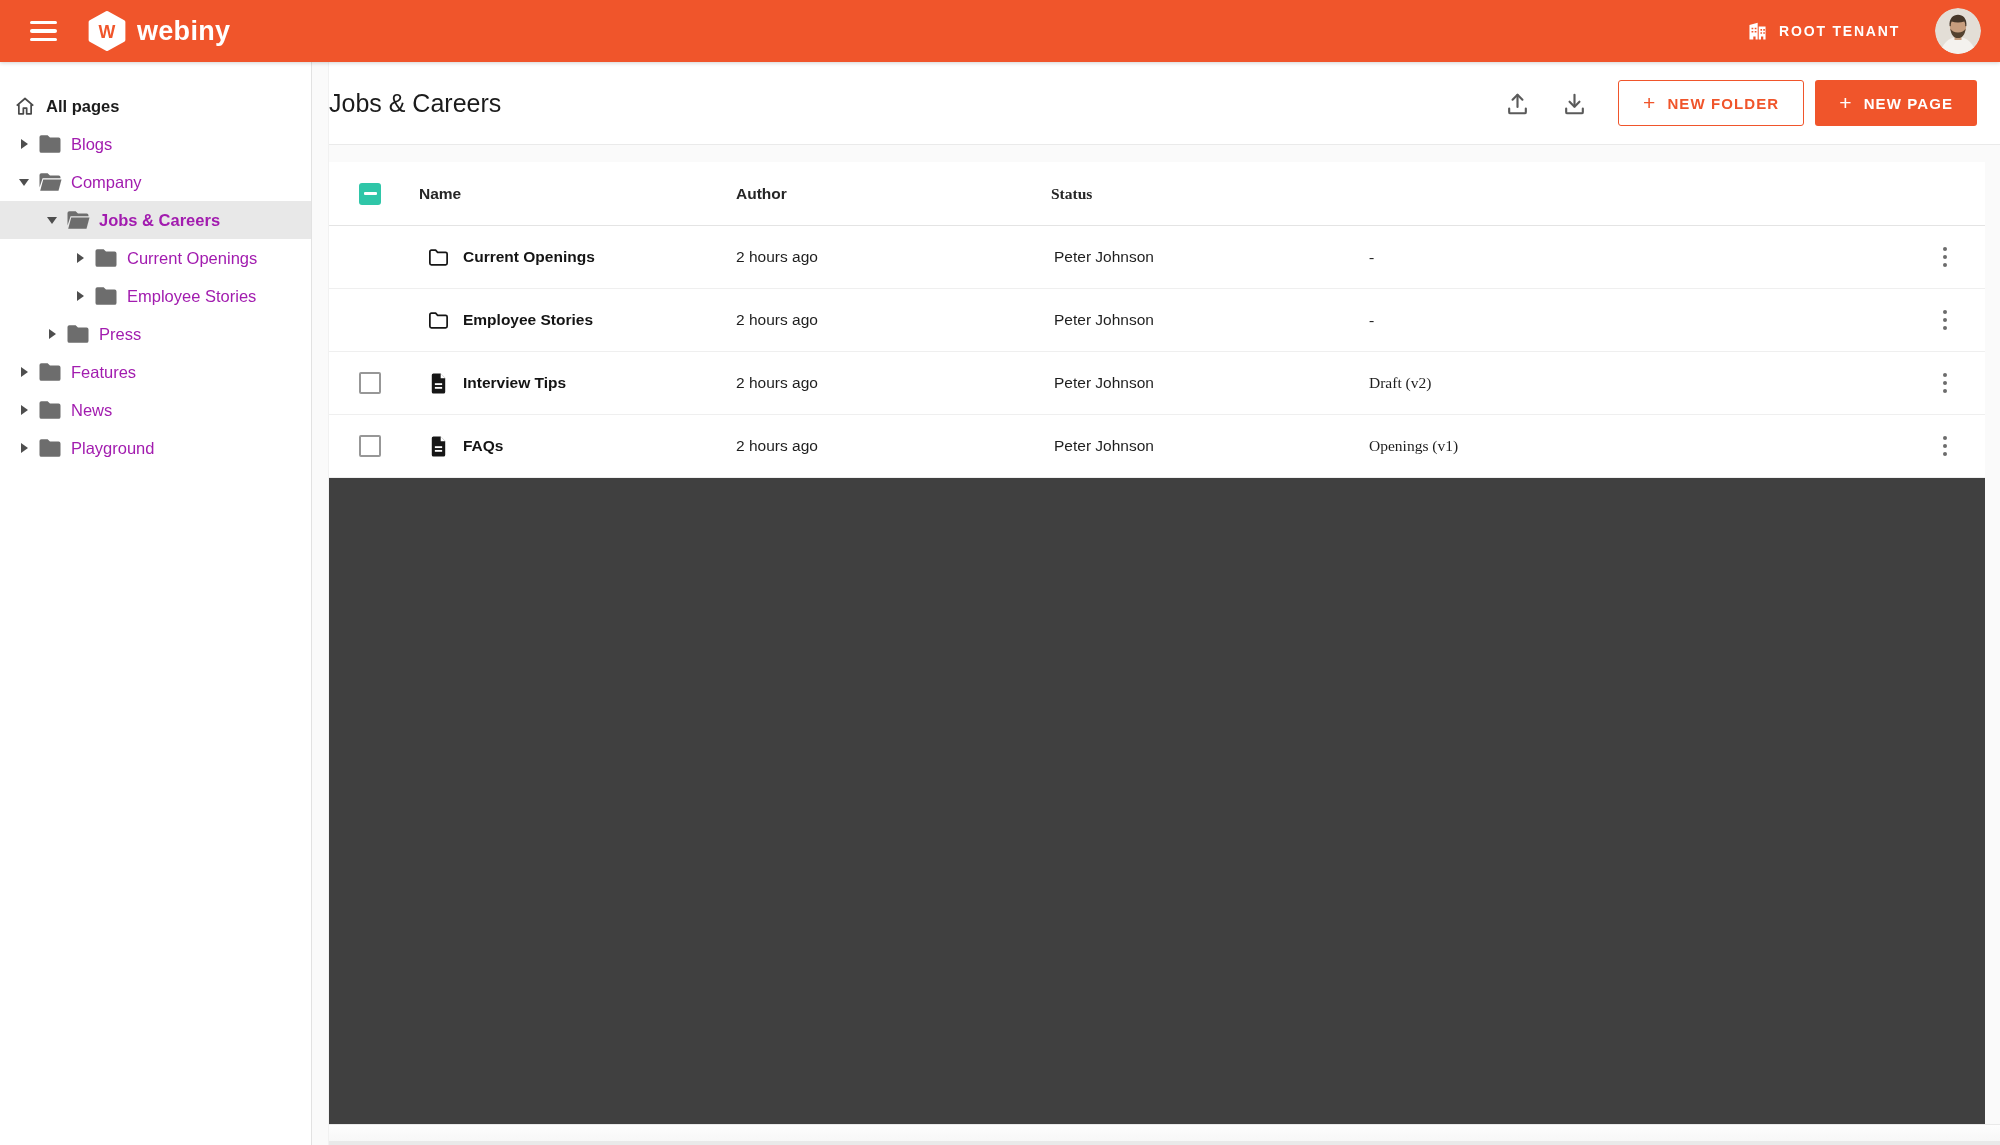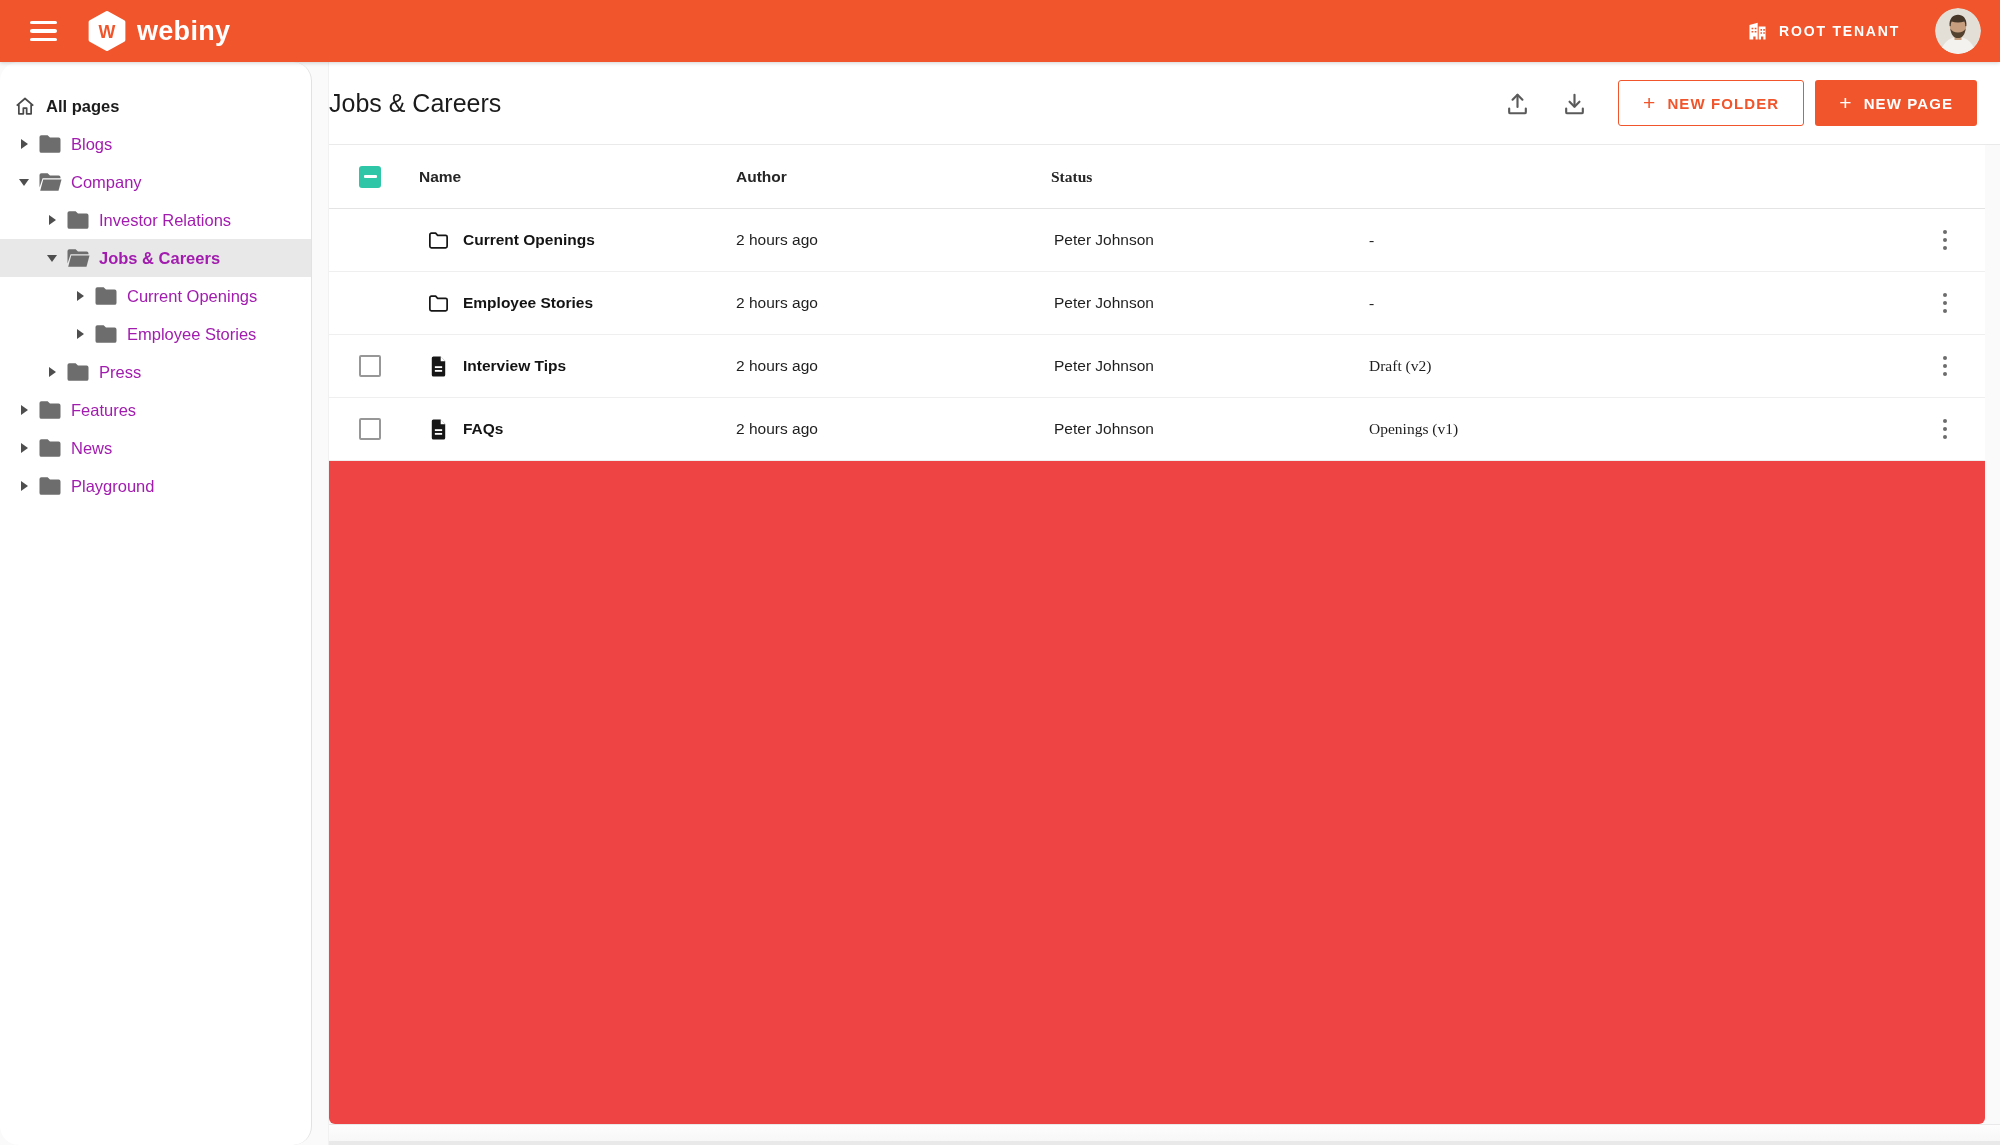--- a/index.html
+++ b/index.html
@@ -25,21 +25,21 @@
                border-radius:7px;color:#fff;font-size:15px;display:flex;align-items:center;justify-content:center;}
   .tenant{position:absolute;right:100px;top:0;height:62px;display:flex;align-items:center;gap:11px;
           color:#fff;cursor:pointer;}
   .tenant svg{width:21px;height:21px;}
   .tenant-label{font-size:14px;font-weight:bold;letter-spacing:1.8px;}
   .avatar{position:absolute;right:19px;top:8px;width:46px;height:46px;border-radius:50%;overflow:hidden;cursor:pointer;}
   .avatar svg{width:46px;height:46px;display:block;}
 
   
   .sidebar{position:absolute;top:62px;left:0;width:312px;height:1083px;background:#fff;
-           border-right:1px solid #e2e2e2;box-sizing:border-box;padding-top:25px;border-radius:19px;}
+           border-right:1px solid #e2e2e2;box-sizing:border-box;padding-top:25px;}
   .gutter-left{position:absolute;top:62px;left:313px;width:16px;height:1083px;background:#fafafa;
                border-right:1px solid #f1f1f1;box-sizing:border-box;}
   .tree-item{height:38px;display:flex;align-items:center;cursor:pointer;font-size:16.5px;color:#a21caf;}
   .tree-item .caret{width:12px;height:12px;margin-right:8px;flex:none;display:flex;align-items:center;justify-content:center;}
   .caret .tri{width:0;height:0;display:block;}
   .caret.collapsed .tri{border-left:7px solid #4e4e4e;border-top:5px solid transparent;border-bottom:5px solid transparent;}
   .caret.expanded .tri{border-top:7px solid #4e4e4e;border-left:5px solid transparent;border-right:5px solid transparent;}
   .tree-item .f-ic{width:24px;height:20px;margin-right:9px;flex:none;}
   .tree-item .f-ic svg{width:24px;height:20px;display:block;}
   .tree-item.lvl1{padding-left:18px;}
@@ -60,21 +60,21 @@
   .header-actions{margin-left:auto;display:flex;align-items:center;margin-right:23px;}
   .icon-btn{width:27px;height:27px;margin-right:30px;cursor:pointer;}
   .icon-btn svg{width:27px;height:27px;display:block;}
   .btn{height:46px;border-radius:3px;display:flex;align-items:center;justify-content:center;gap:11px;
        font-size:15px;font-weight:bold;letter-spacing:1.1px;cursor:pointer;box-sizing:border-box;
        font-family:inherit;padding:0 24px;}
   .btn .plus{font-size:21px;font-weight:normal;line-height:1;margin-top:-2px;}
   .btn-outline{background:#fff;border:1px solid #f0552b;color:#f0552b;margin-right:11px;}
   .btn-filled{background:#f0552b;border:none;color:#fff;}
 
-  .list-area{position:absolute;top:145px;left:329px;width:1656px;height:979px;background:#ef4444;
+  .list-area{position:absolute;top:162px;left:329px;width:1656px;height:979px;background:#404040;
              border-radius:0 0 6px 6px;overflow:hidden;}
   .trow{display:flex;align-items:center;background:#fff;}
   .thead{height:63px;border-bottom:1px solid #e4e4e4;}
   .drow{height:62px;border-bottom:1px solid #efefef;}
   .cell{display:flex;align-items:center;box-sizing:border-box;font-size:15.5px;color:#1e1e1e;height:100%;}
   .c-select{width:60px;padding-left:30px;flex:none;}
   .c-name{width:347px;flex:none;}
   .c-mod{width:318px;flex:none;}
   .c-author{width:315px;flex:none;}
   .c-status{flex:1;font-family:Liberation Serif, serif;}
@@ -164,31 +164,20 @@
     <span class="caret expanded">
             <span class="tri"></span>
           </span>
     <span class="f-ic">
             <svg viewBox="0 0 24 20">
               <path fill="#6d6d6d" d="M1.5 3.1A1.9 1.9 0 0 1 3.4 1.2h6.2L12 3.6h8.7a1.8 1.8 0 0 1 1.8 1.8v.9H4.6L1.5 15.5z"></path>
               <path fill="#6d6d6d" d="M5.2 7.5h18.3l-3 11.3H2.2z"></path>
             </svg>
           </span>
     <span class="tree-label">Company</span>
-  </div>
-        <div class="tree-item lvl2">
-    <span class="caret collapsed">
-            <span class="tri"></span>
-          </span>
-    <span class="f-ic">
-            <svg viewBox="0 0 24 20">
-              <path fill="#6d6d6d" d="M1.5 3.1A1.9 1.9 0 0 1 3.4 1.2h6.2l2.4 2.4h8.6a1.9 1.9 0 0 1 1.9 1.9v11.4a1.9 1.9 0 0 1-1.9 1.9H3.4a1.9 1.9 0 0 1-1.9-1.9z"></path>
-            </svg>
-          </span>
-    <span class="tree-label">Investor Relations</span>
   </div>
         <div class="tree-item lvl2 selected">
     <span class="caret expanded">
             <span class="tri"></span>
           </span>
     <span class="f-ic">
             <svg viewBox="0 0 24 20">
               <path fill="#6d6d6d" d="M1.5 3.1A1.9 1.9 0 0 1 3.4 1.2h6.2L12 3.6h8.7a1.8 1.8 0 0 1 1.8 1.8v.9H4.6L1.5 15.5z"></path>
               <path fill="#6d6d6d" d="M5.2 7.5h18.3l-3 11.3H2.2z"></path>
             </svg>

